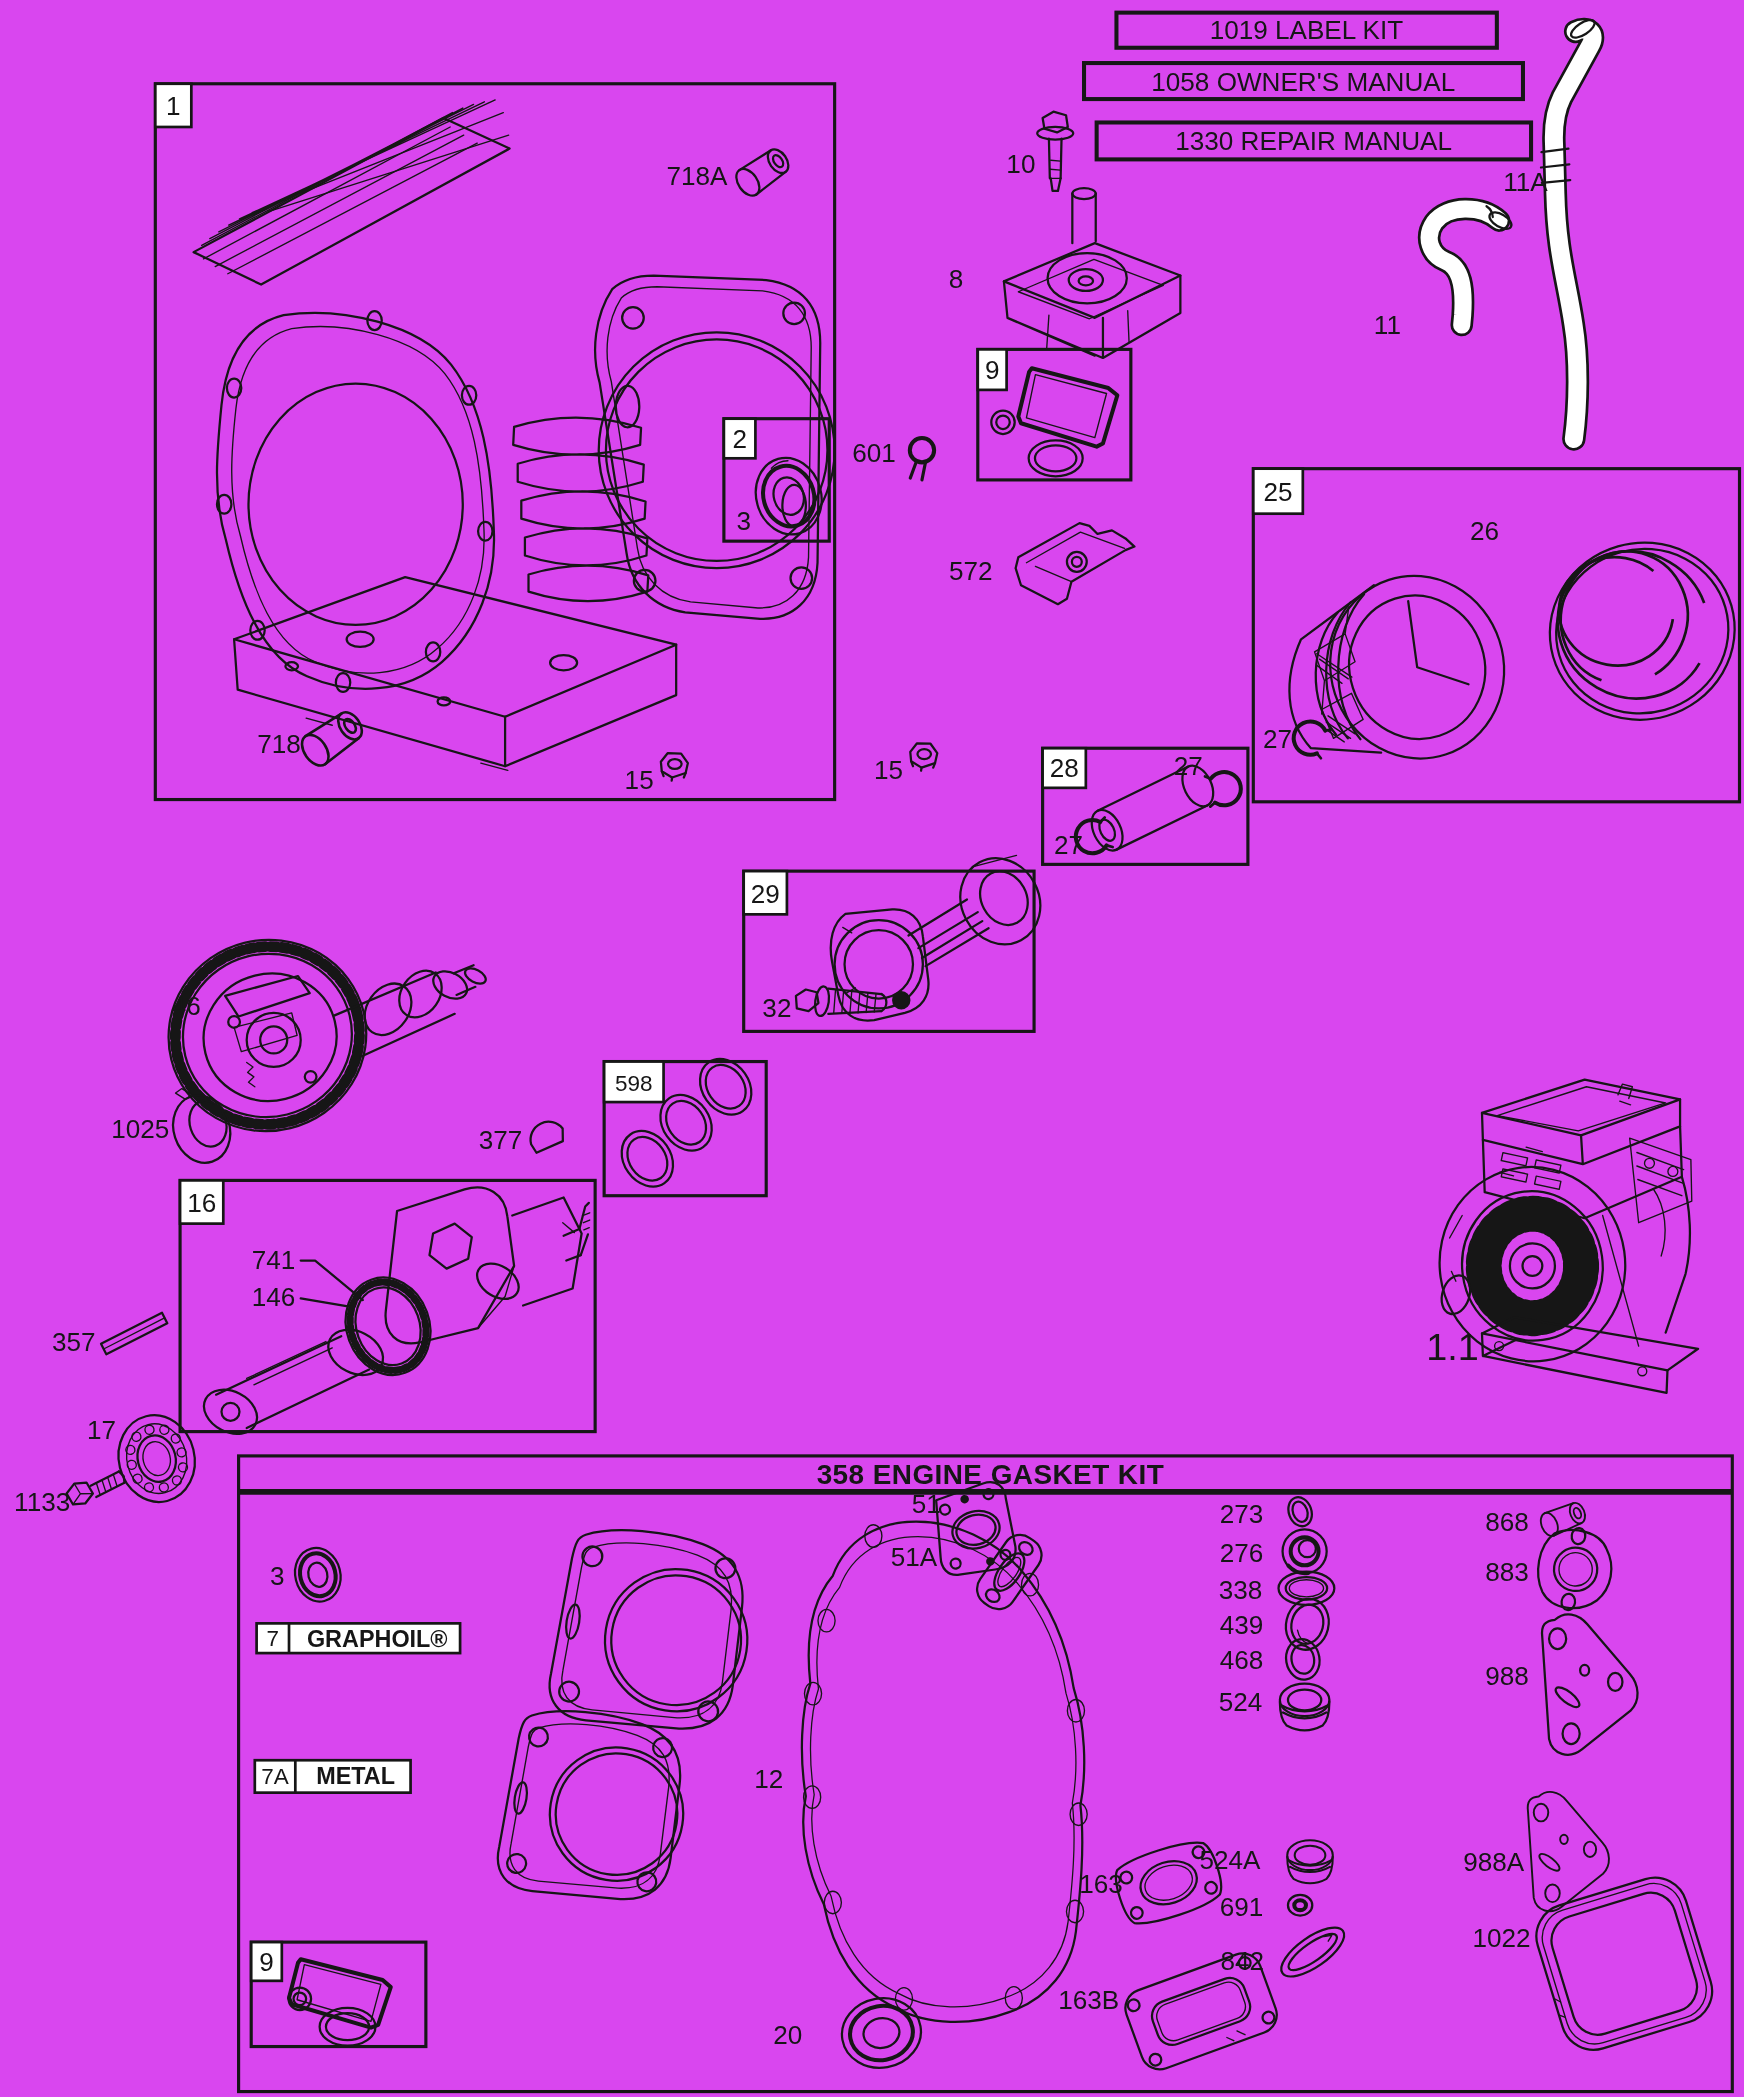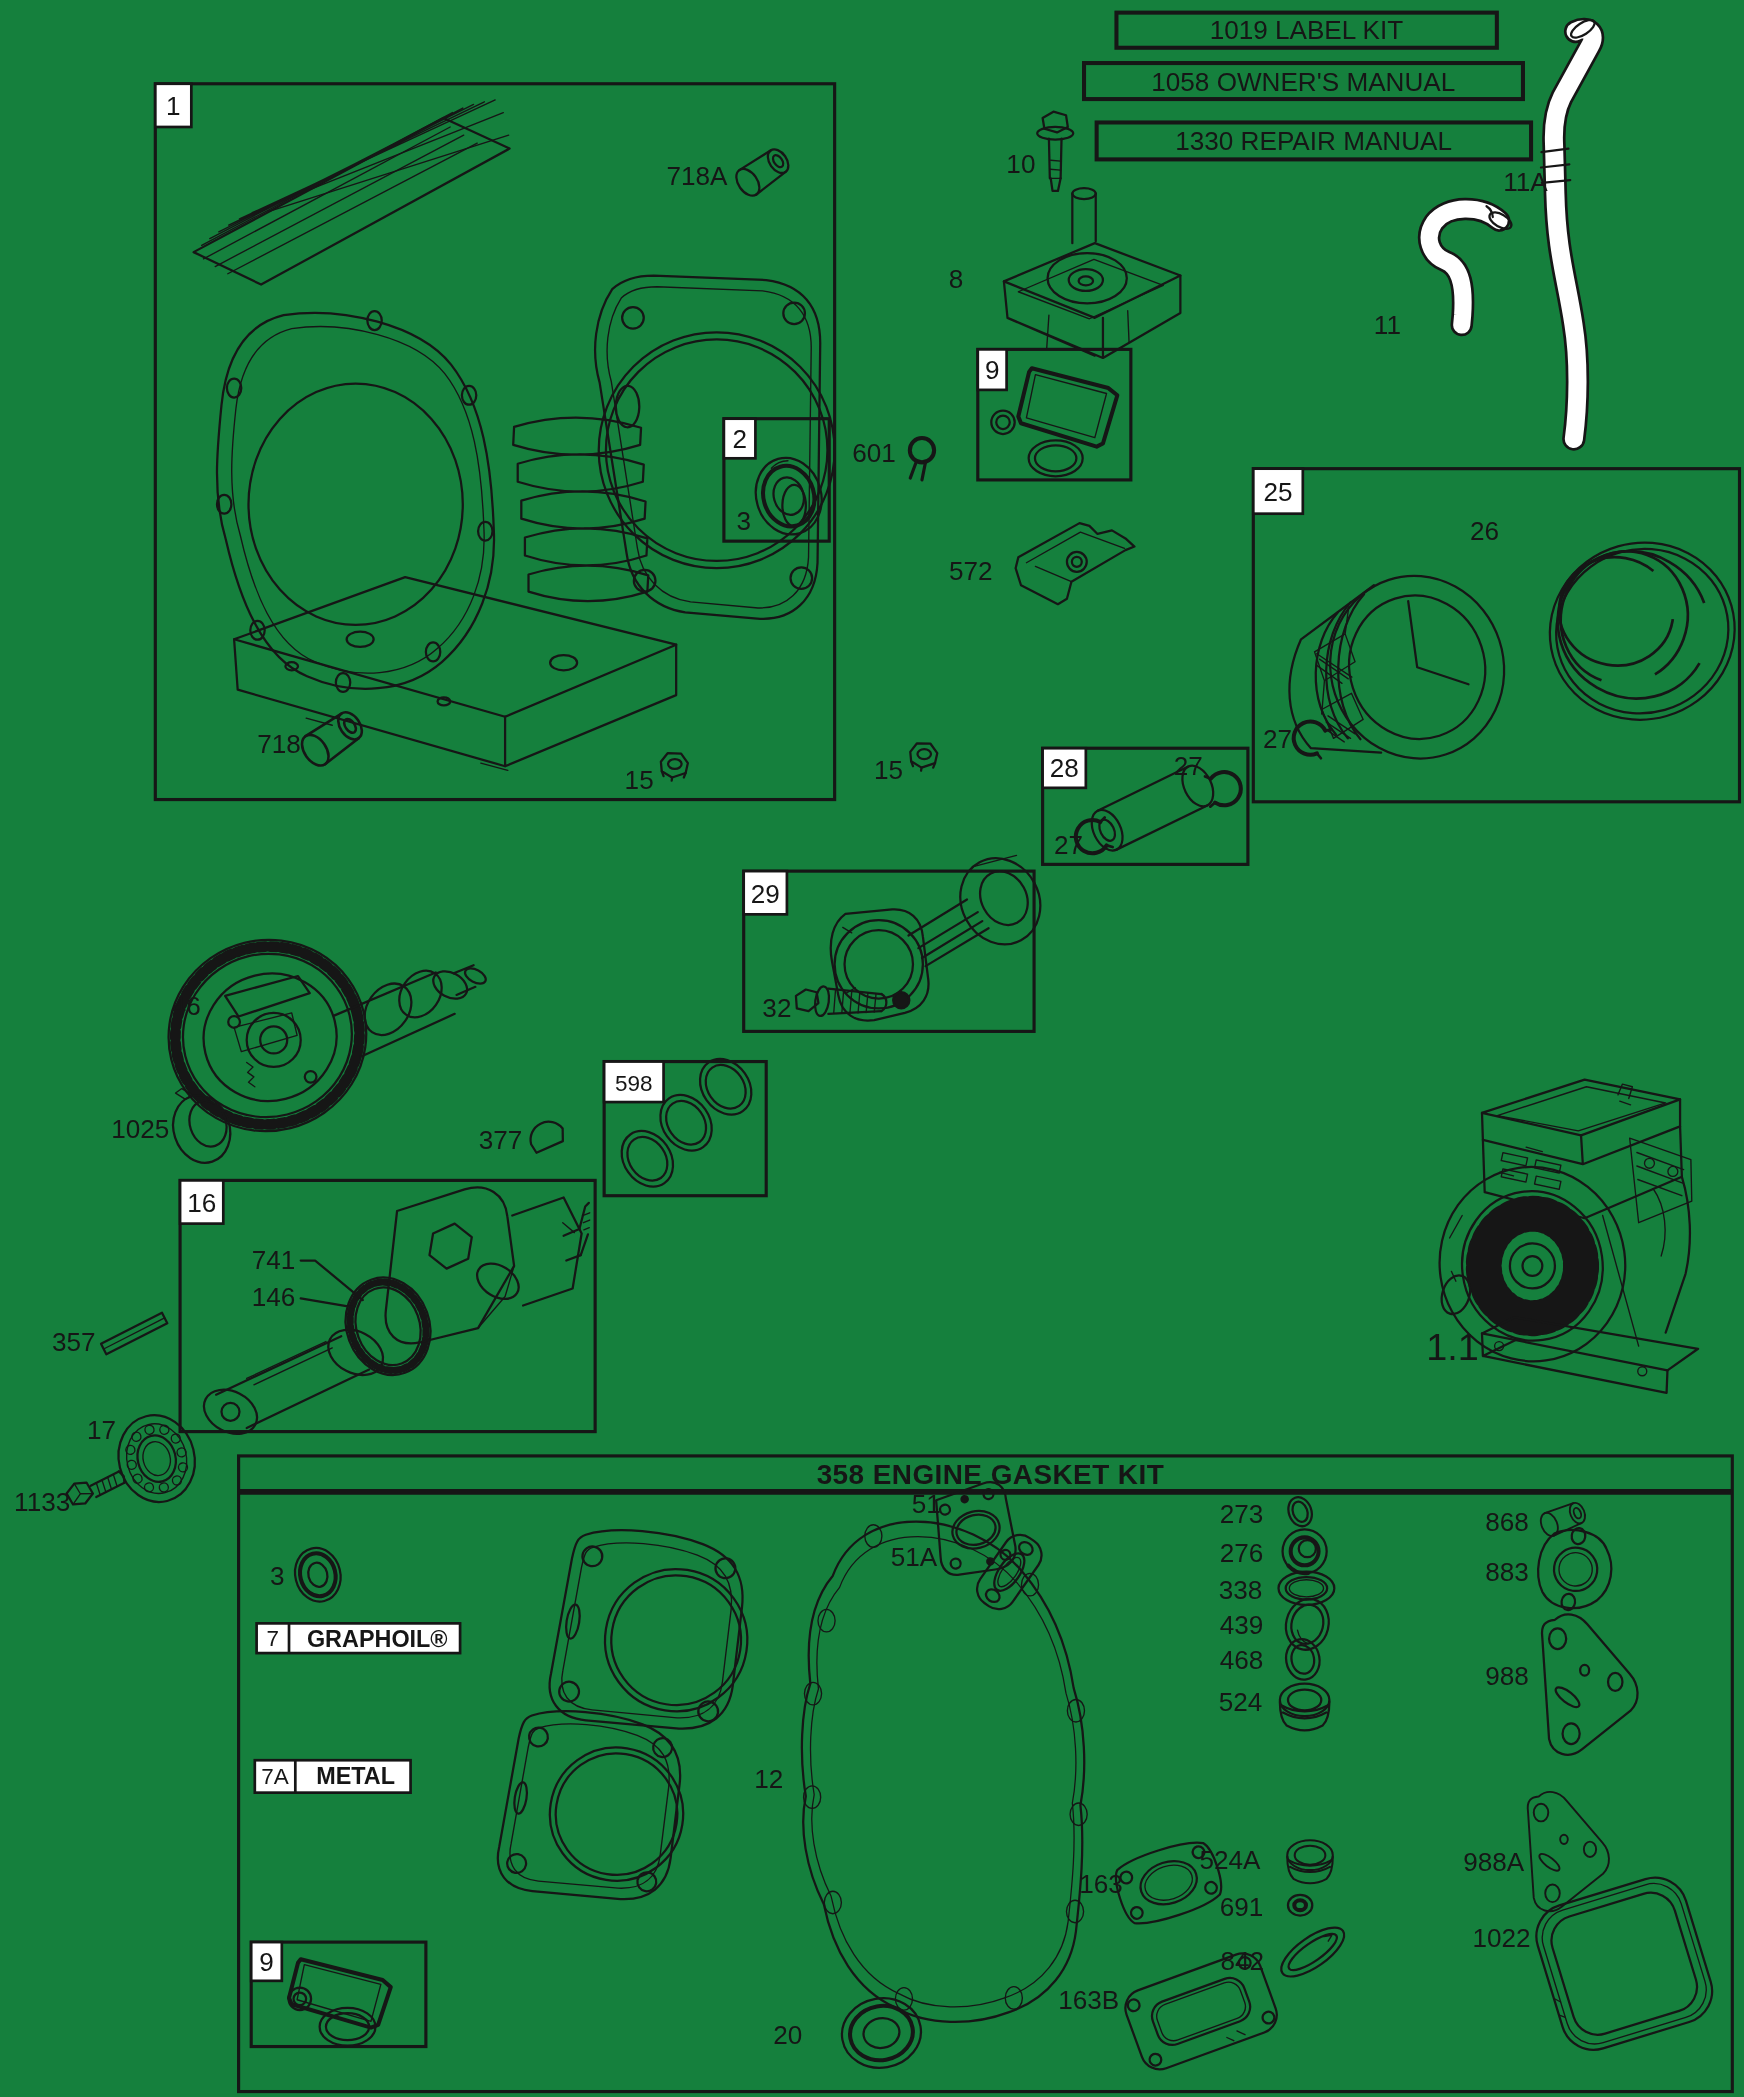--- a/index.html
+++ b/index.html
@@ -1,16 +1,16 @@
 <!DOCTYPE html>
 <html style="font-size:7.2px"><head>
 <meta charset="utf-8">
 <style>
   html,body{margin:0;padding:0;background:#ffffff;}
-  #page{position:relative;width:1744px;height:2097px;background:#15803d;}
+  #page{position:relative;width:1744px;height:2097px;background:#d946ef;}
   svg{position:absolute;left:0;top:0;}
   svg text{font-family:"Liberation Sans","DejaVu Sans",sans-serif;fill:#161616;}
   .s3{fill:none;stroke:#161616;stroke-width:3;stroke-linejoin:round;stroke-linecap:round}
   .s5{fill:none;stroke:#161616;stroke-width:5;stroke-linejoin:round;stroke-linecap:round}
   .s8{fill:none;stroke:#161616;stroke-width:9;stroke-linejoin:round;stroke-linecap:round}
   .bx{fill:none;stroke:#161616;stroke-width:7}
   .tab{fill:#ffffff;stroke:#161616;stroke-width:6}
   .wt{fill:none;stroke:#ffffff;stroke-width:40;stroke-linejoin:round;stroke-linecap:round}
   .wt2{fill:none;stroke:#ffffff;stroke-width:38;stroke-linejoin:round;stroke-linecap:round}
   .tk{fill:none;stroke:#161616;stroke-width:52;stroke-linejoin:round;stroke-linecap:round}

